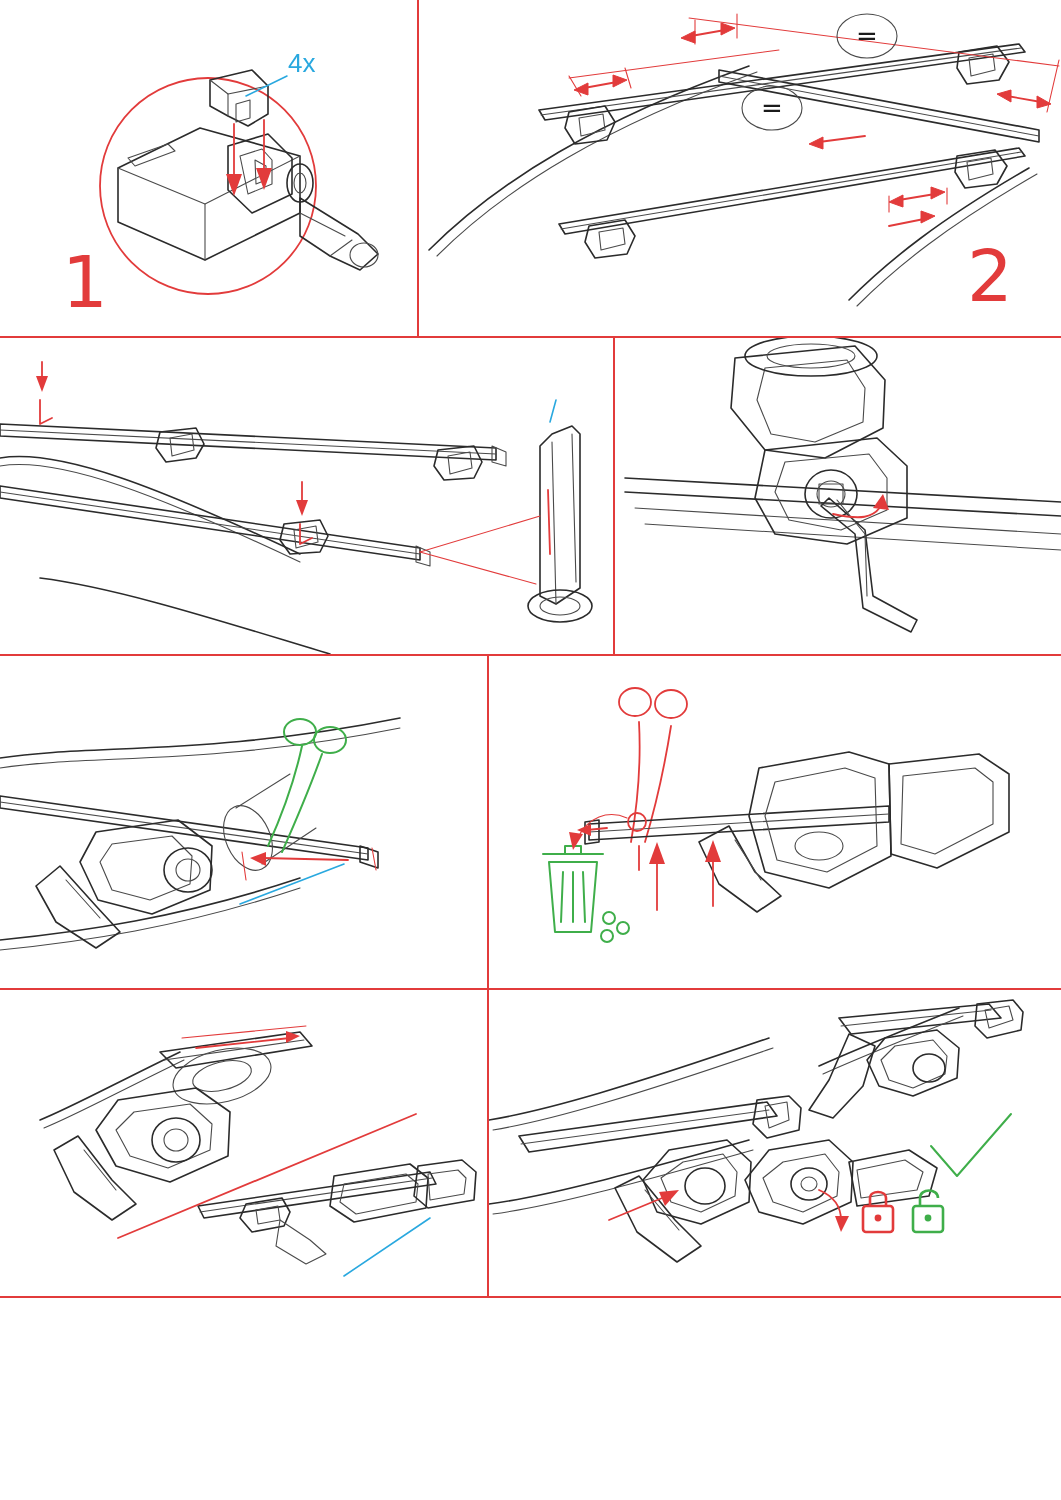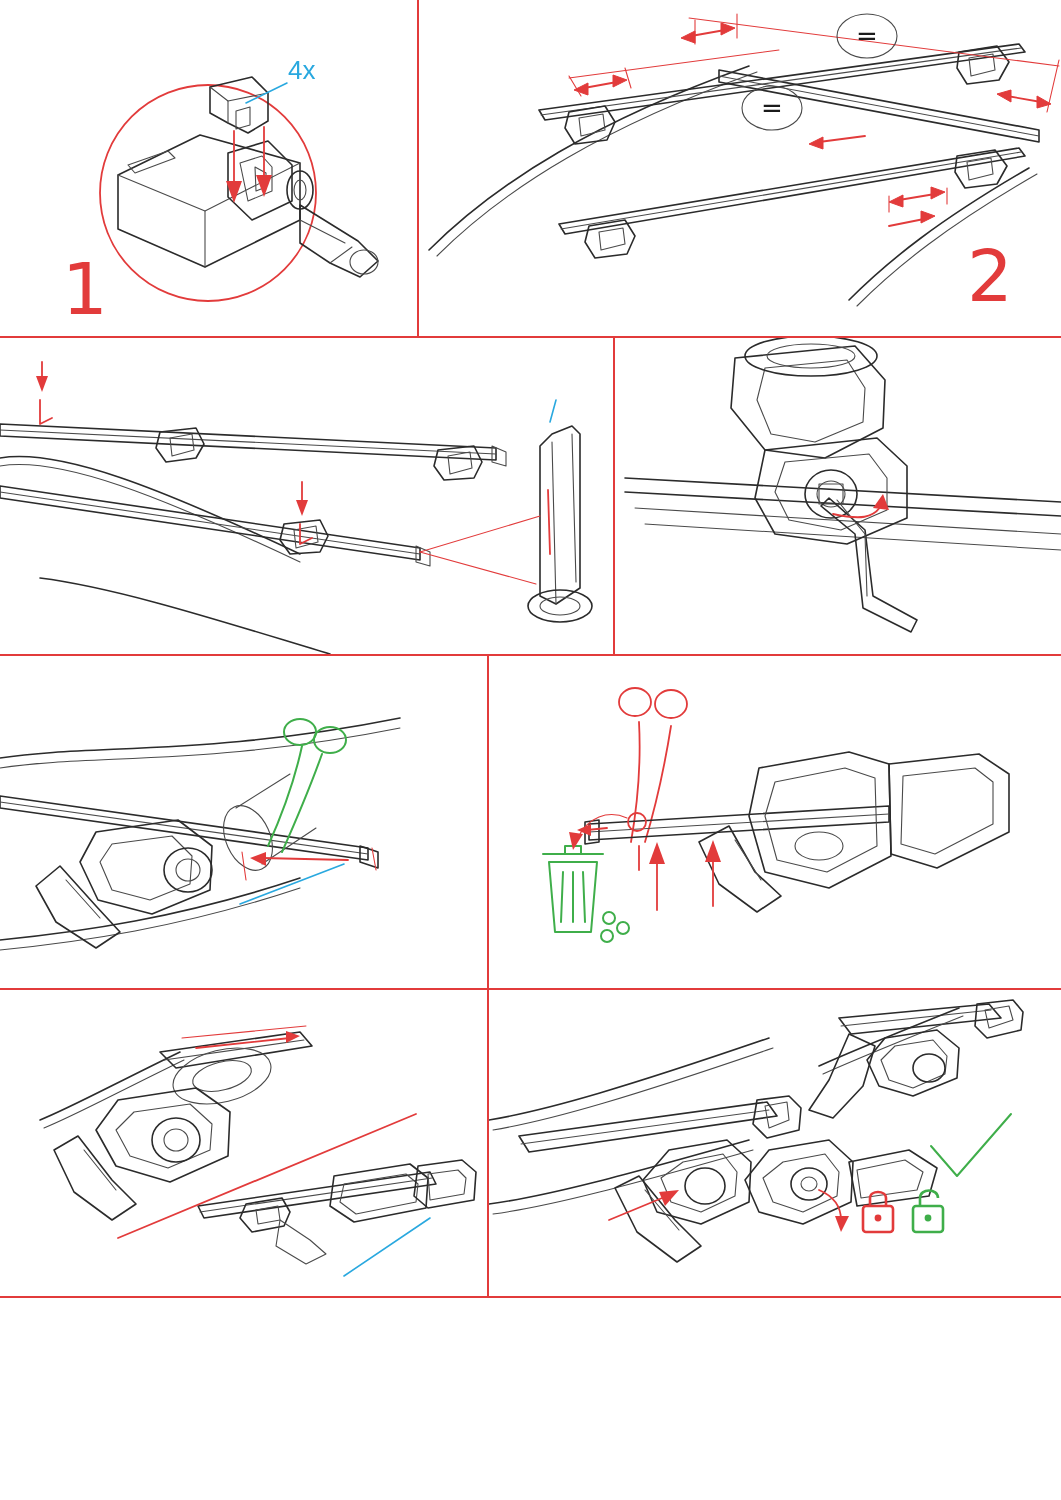--- a/index.html
+++ b/index.html
@@ -36,21 +36,21 @@
 
   <div class="hr" style="top:336px"></div>
   <div class="hr" style="top:654px"></div>
   <div class="hr" style="top:988px"></div>
   <div class="hr" style="top:1296px"></div>
   <div class="vdiv" style="left:417px;top:0px;height:336px"></div>
   <div class="vdiv" style="left:613px;top:336px;height:318px"></div>
   <div class="vdiv" style="left:487px;top:654px;height:334px"></div>
   <div class="vdiv" style="left:487px;top:988px;height:308px"></div>
 
-  <div class="panel" style="left:0;top:15px;width:414px;height:336px">
+  <div class="panel" style="left:0;top:8px;width:414px;height:336px">
     <svg width="417" height="336" viewBox="0 0 417 336">
       <circle cx="208" cy="178" r="108" class="ln-red" fill="none"></circle>
 
       <path class="ln" d="M118 160 L200 120 L300 148 L300 205 L205 252 L118 214 Z"></path>
       <path class="ln-thin" d="M118 160 L205 196 L300 148"></path>
       <path class="ln-thin" d="M205 196 L205 252"></path>
       <path class="ln-thin" d="M128 150 L168 136 L175 143 L135 158 Z"></path>
 
       <path class="ln" d="M228 138 L268 126 L292 150 L292 186 L252 205 L228 182 Z"></path>
       <path class="ln-thin" d="M240 148 L262 141 L272 152 L272 176 L248 186 Z"></path>

